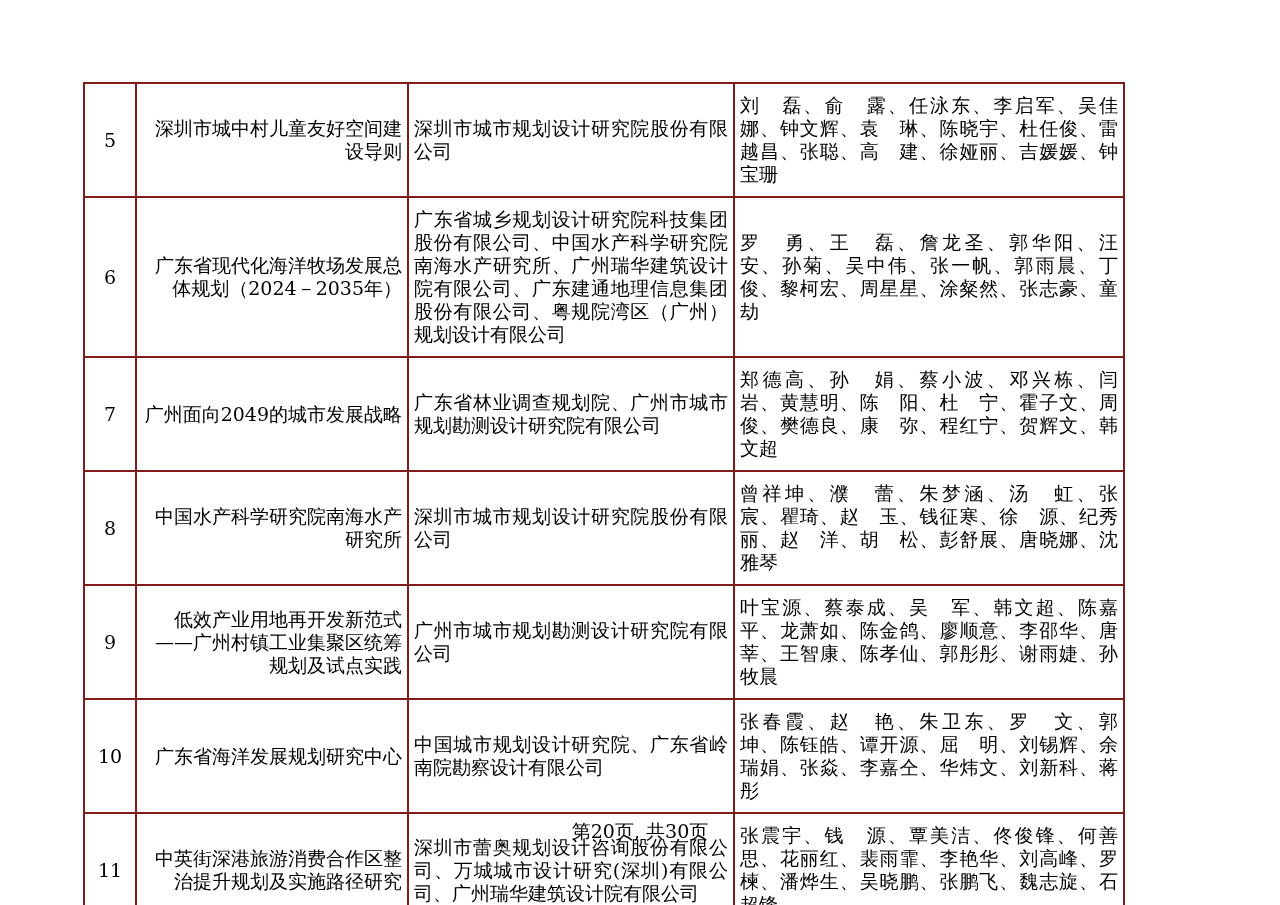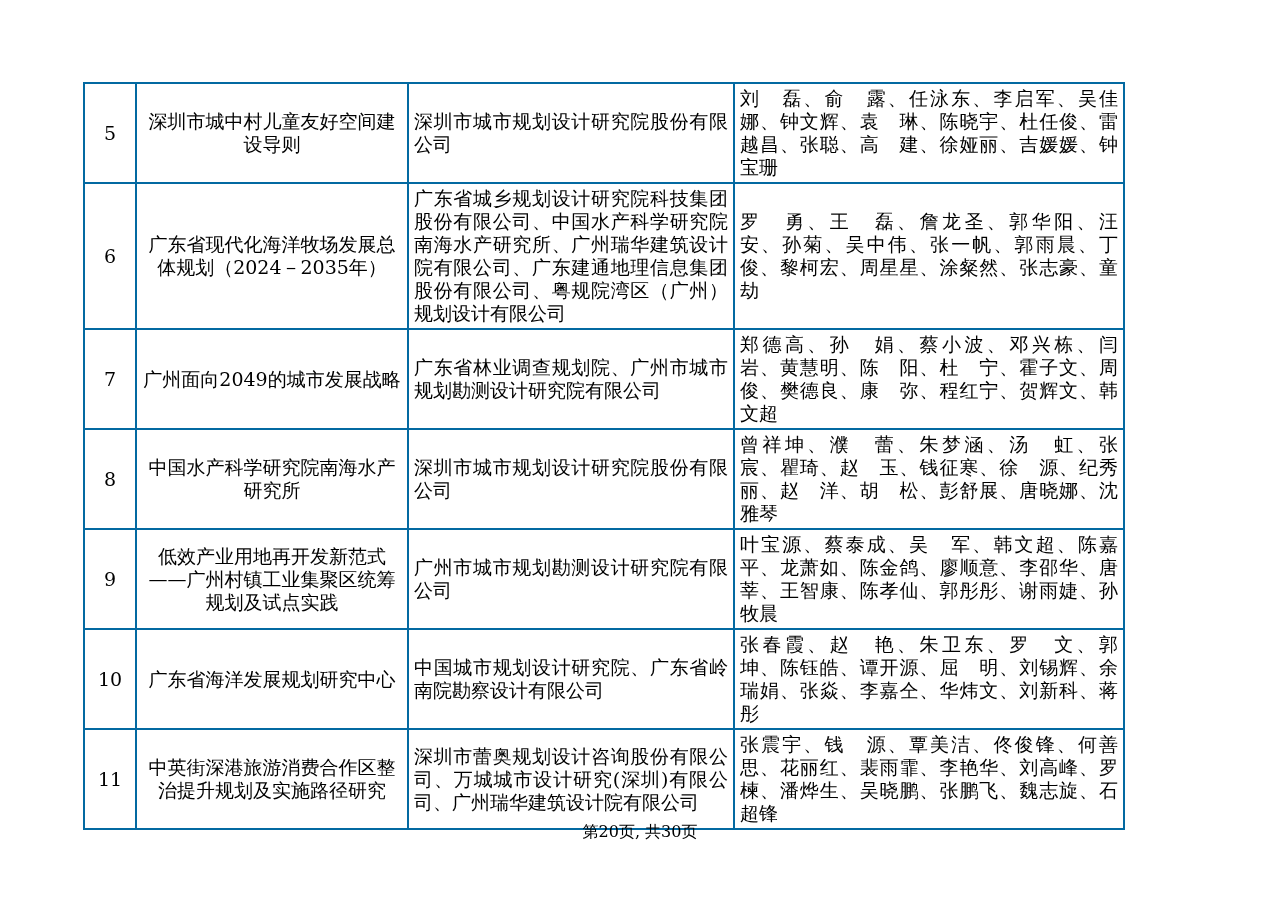--- a/index.html
+++ b/index.html
@@ -18,35 +18,35 @@
     position: absolute;
     left: 83px;
     top: 82px;
   }
   table.awards {
     border-collapse: collapse;
     table-layout: fixed;
     width: 1040px;
   }
   table.awards td {
-    border: 2px solid #0369a1;
+    border: 2px solid #7f1d1d;
     vertical-align: middle;
     font-size: 19px;
     line-height: 23px;
-    padding: 3px 5px;
+    padding: 10px 5px;
     overflow: hidden;
     word-break: break-all;
   }
   td.col-num {
     text-align: center;
     padding: 0;
     font-size: 18px;
   }
   td.col-project {
-    text-align: center;
+    text-align: right;
   }
   td.col-org {
     text-align: justify;
     text-justify: inter-character;
   }
   td.col-authors {
     text-align: justify;
     text-justify: inter-character;
   }
   
@@ -57,21 +57,21 @@
   table.awards tr:nth-child(5) { height: 92px; }
   table.awards tr:nth-child(6) { height: 90px; }
   table.awards tr:nth-child(7) { height: 85px; }
 
   .page-footer {
     position: absolute;
     top: 820px;
     left: 0;
     width: 1280px;
     text-align: center;
-    font-size: 16px;
+    font-size: 19px;
     line-height: 23px;
   }
 </style>
 </head>
 <body>
 
 <div class="awards-table-wrap">
   <table class="awards">
     <colgroup>
       <col style="width:52px">

